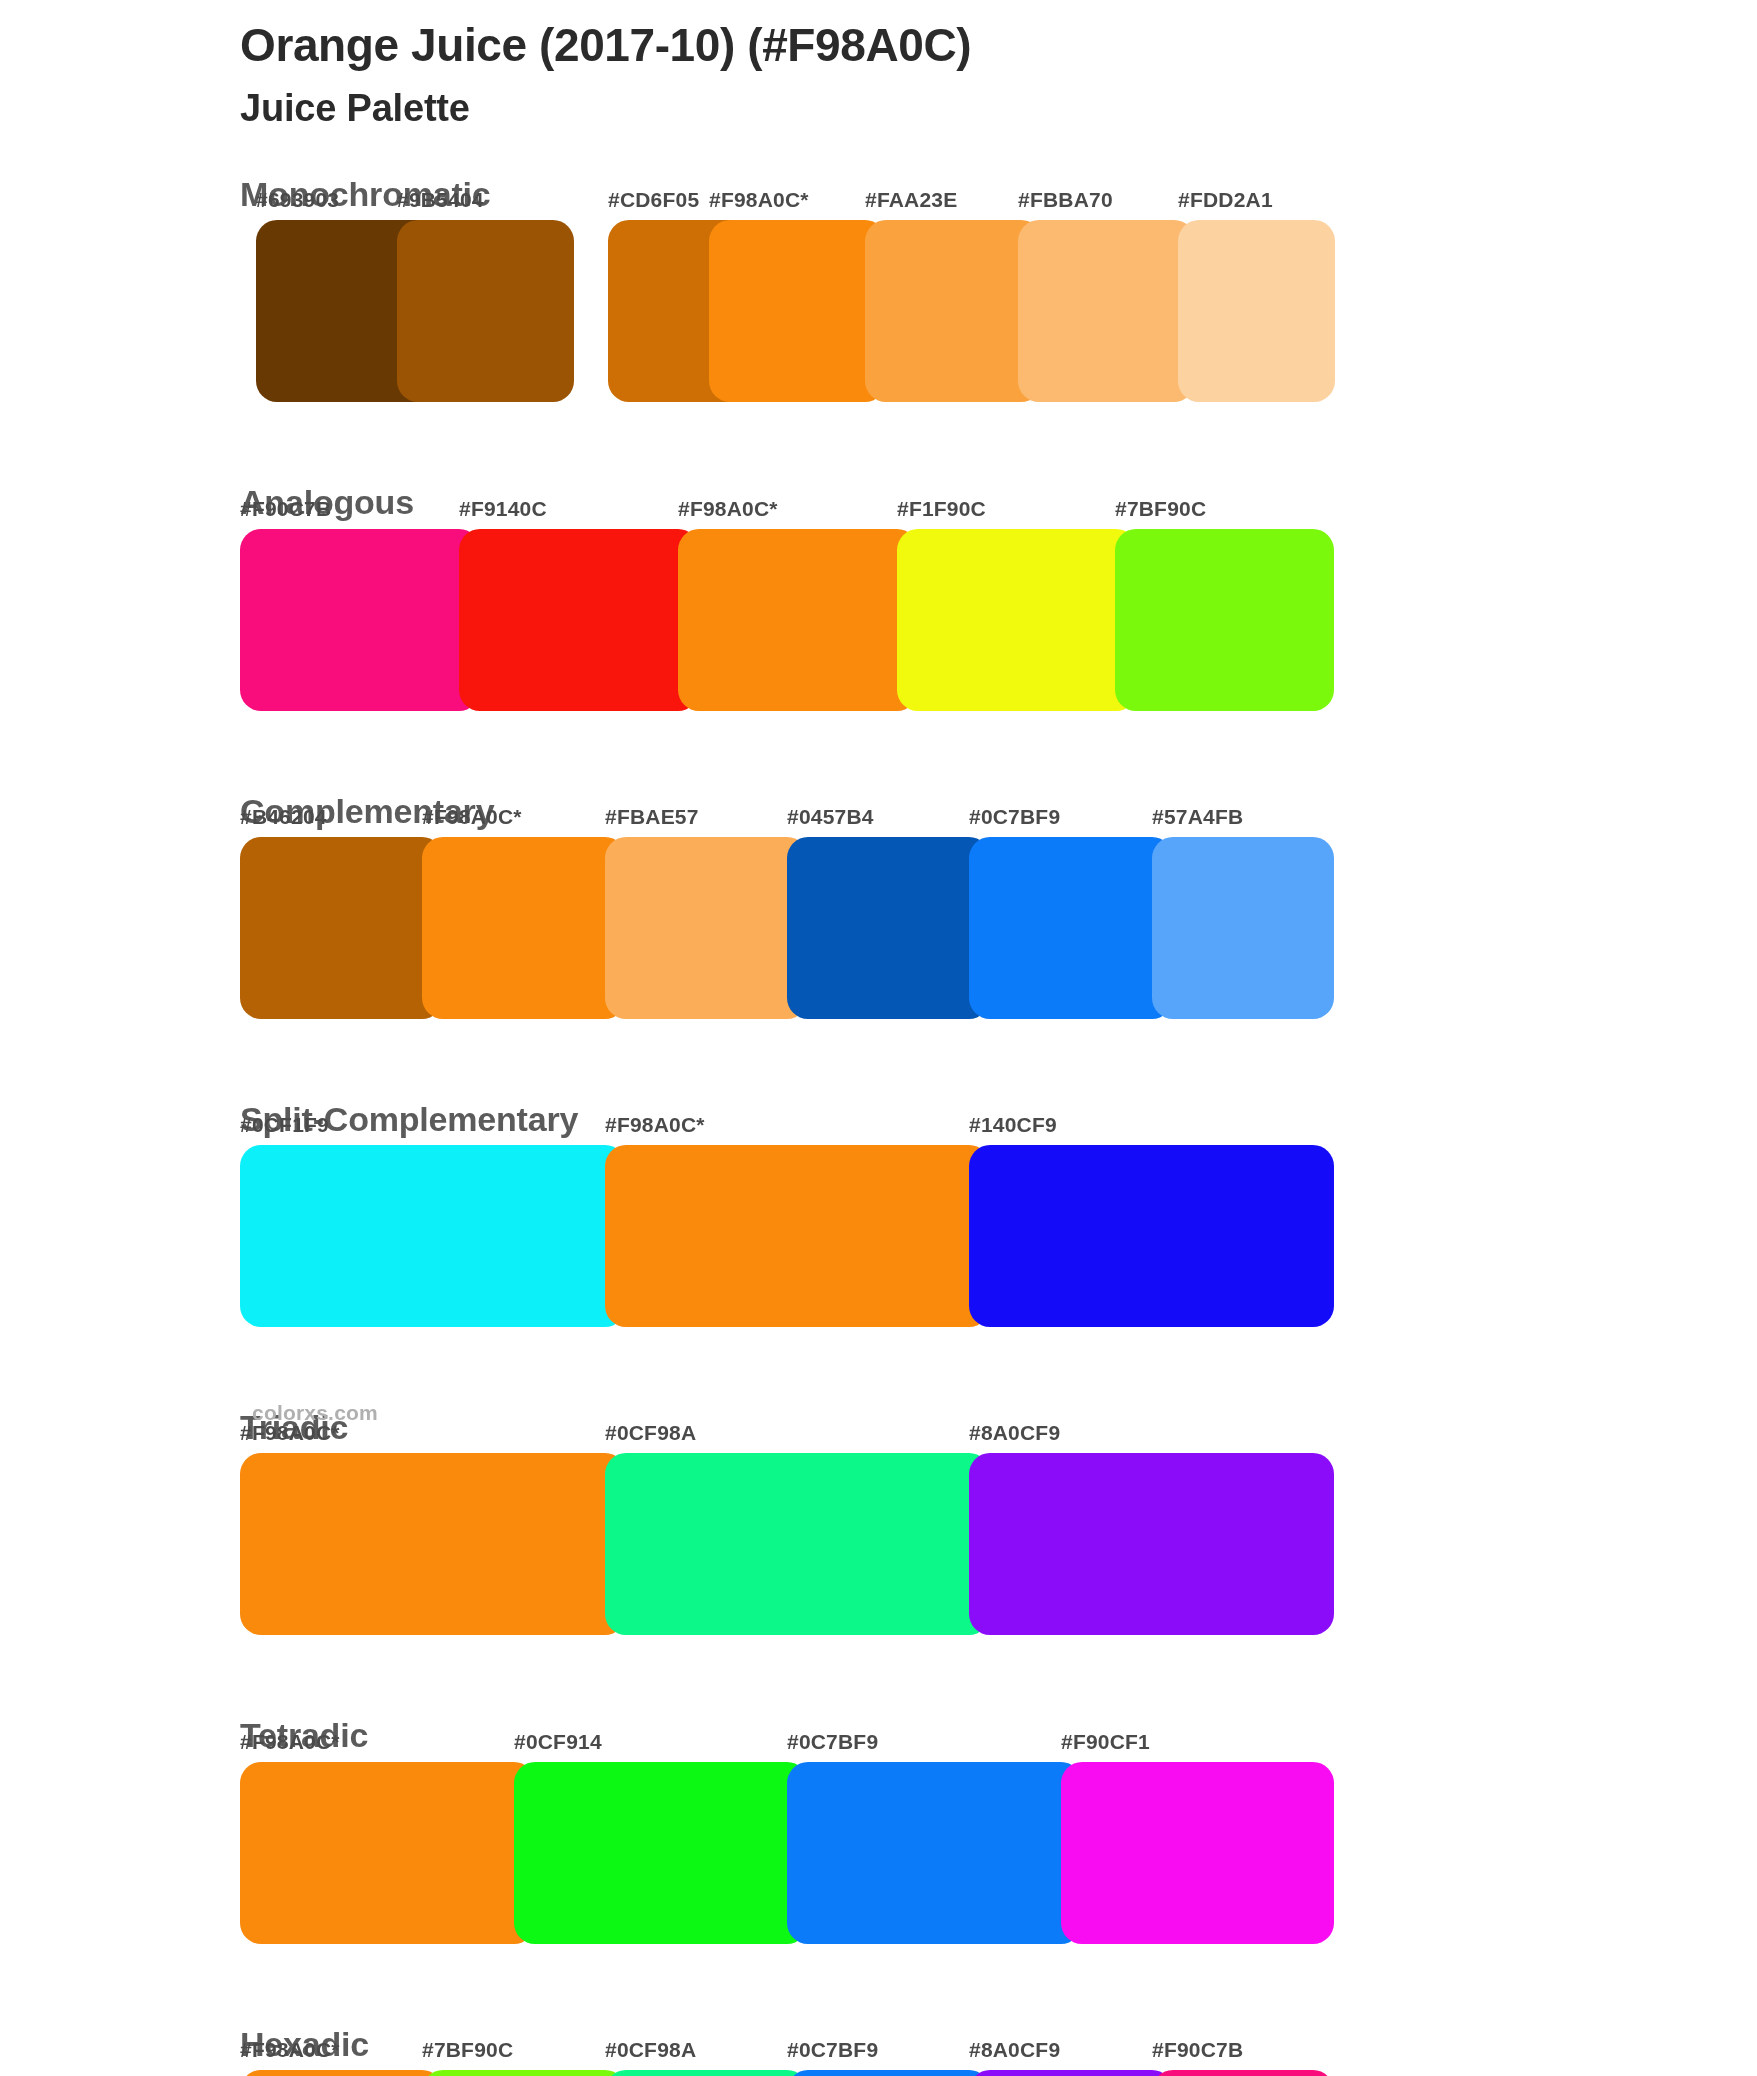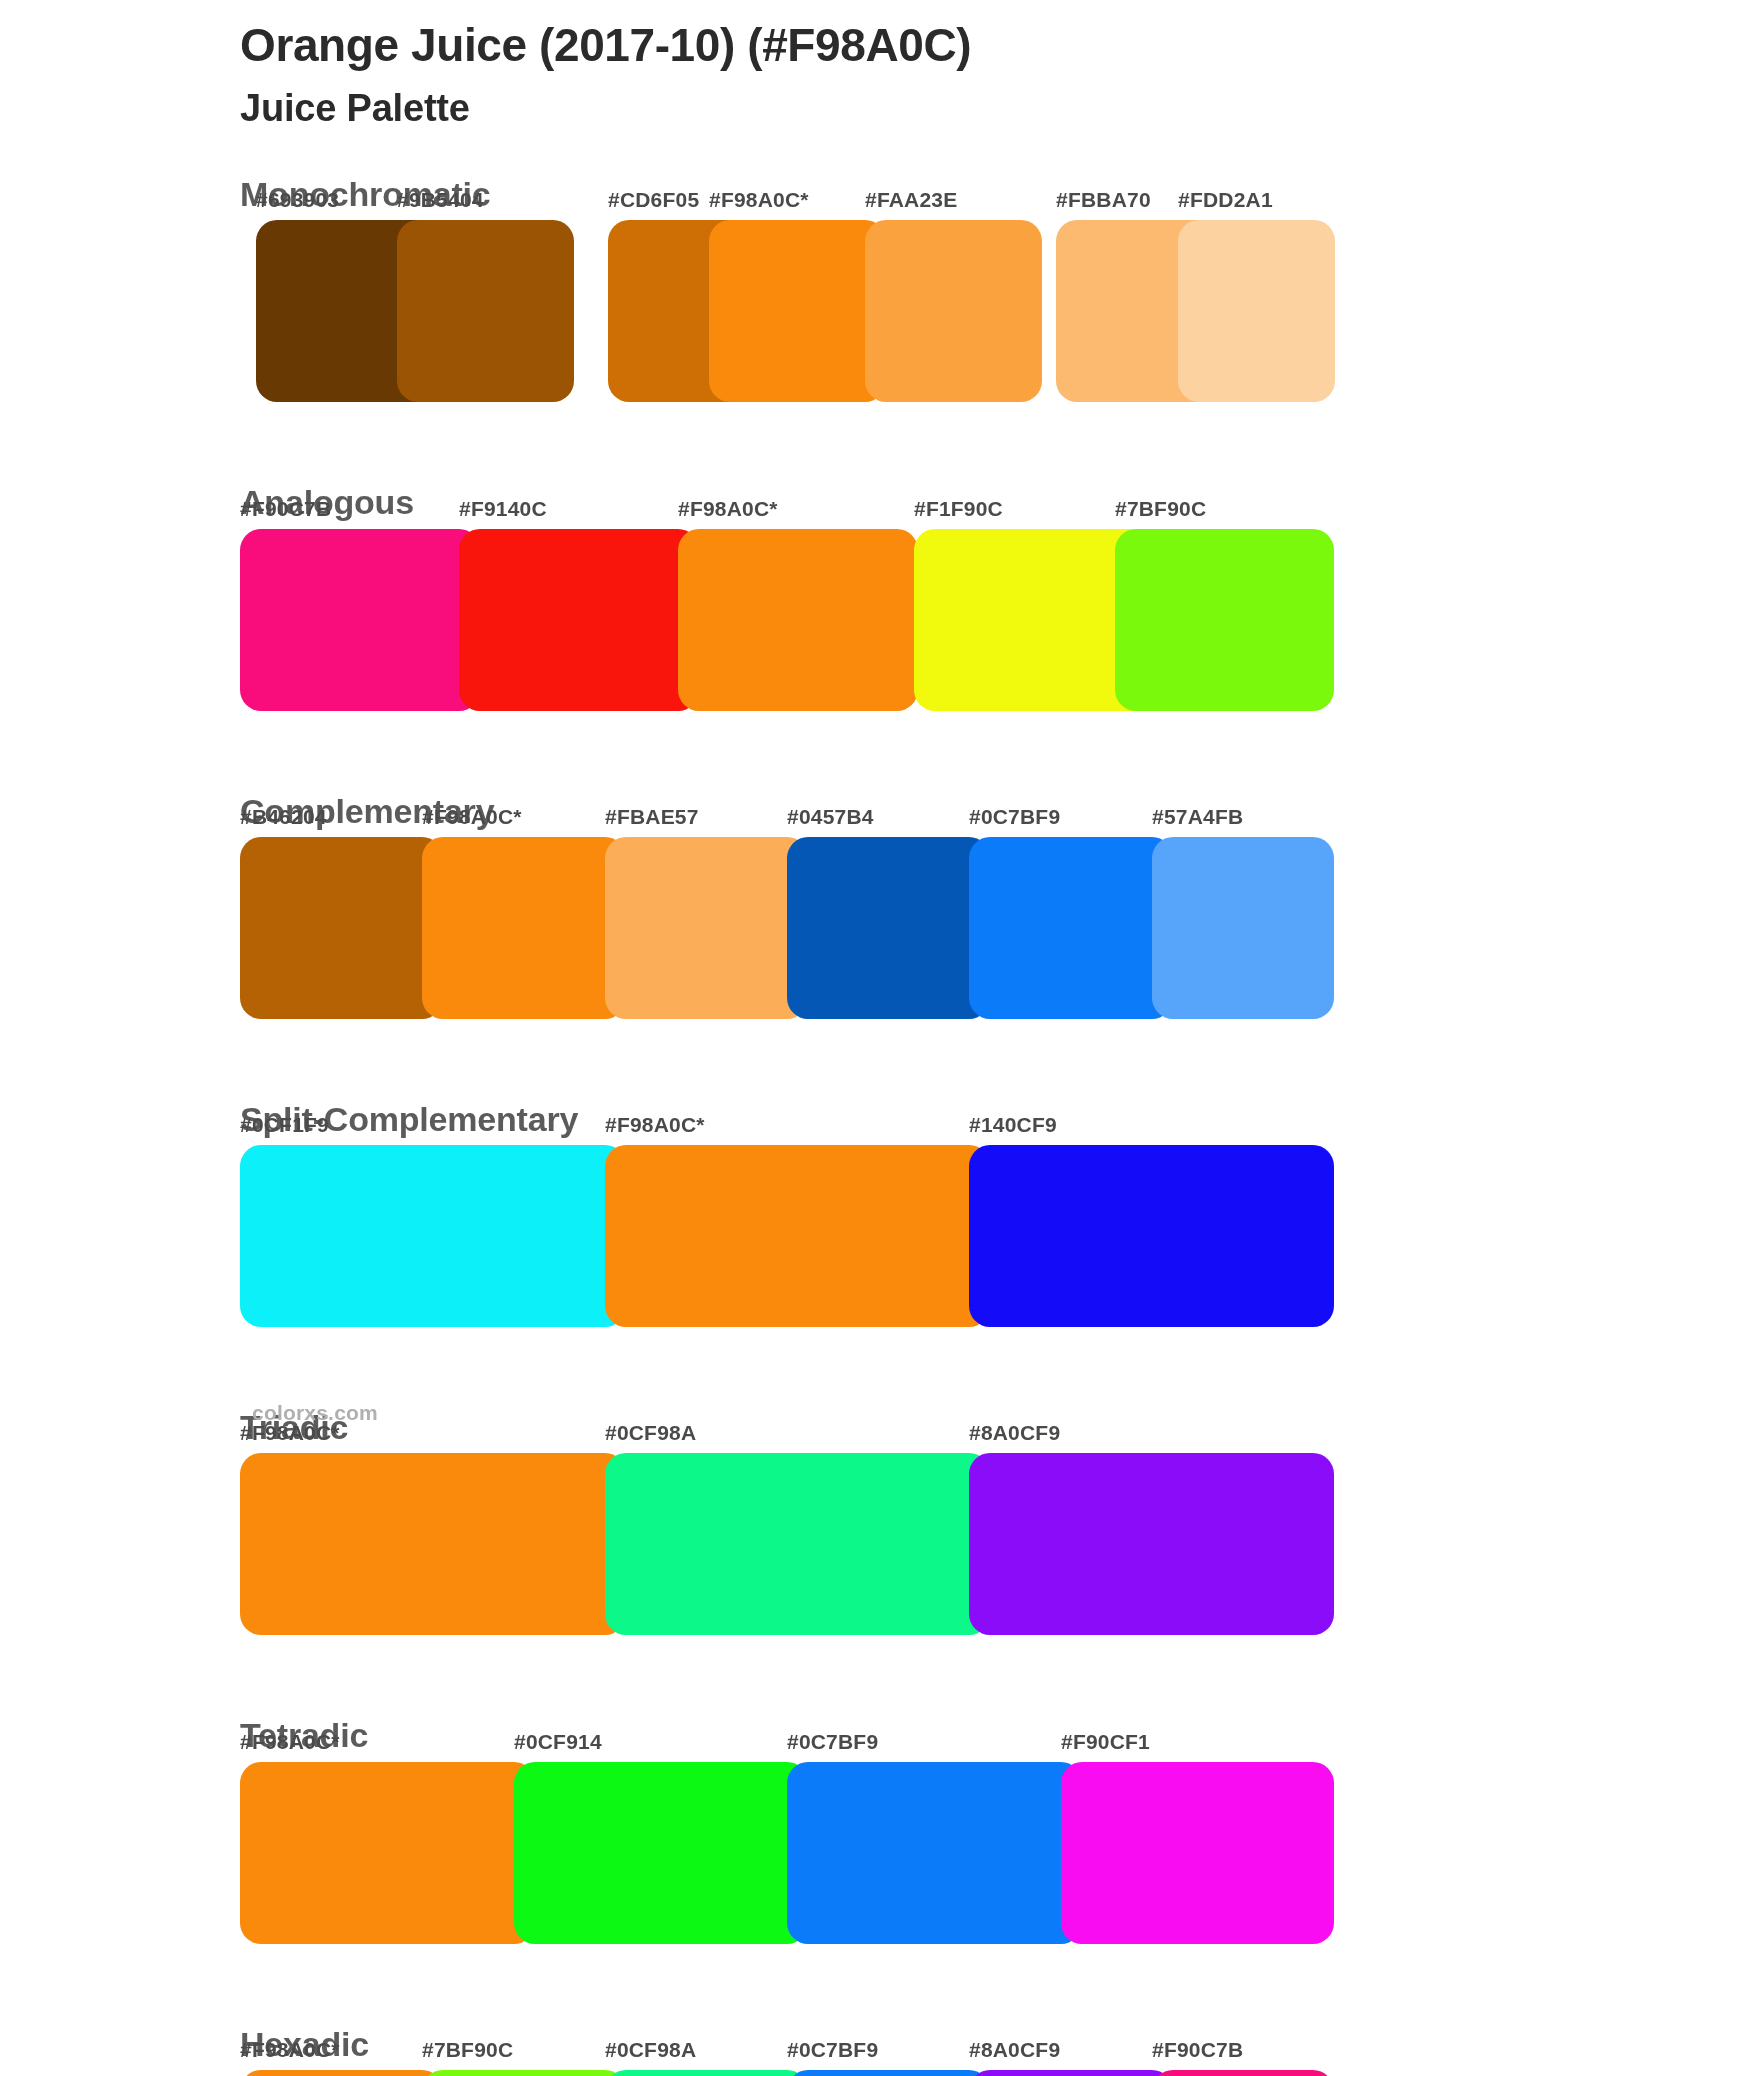--- a/index.html
+++ b/index.html
@@ -135,21 +135,21 @@
             <div class="swatch-label">#CD6F05</div>
           </div>
           <div class="swatch-wrap" style="left: 469px; width: 177px; z-index: 4;">
             <div class="swatch-chip" style="background: rgb(249, 138, 12);"></div>
             <div class="swatch-label">#F98A0C*</div>
           </div>
           <div class="swatch-wrap" style="left: 625px; width: 177px; z-index: 5;">
             <div class="swatch-chip" style="background: rgb(250, 162, 62);"></div>
             <div class="swatch-label">#FAA23E</div>
           </div>
-          <div class="swatch-wrap" style="left: 816px; width: 177px; z-index: 6; text-align: right;">
+          <div class="swatch-wrap" style="left: 778px; width: 177px; z-index: 6; text-align: right;">
             <div class="swatch-chip" style="background: rgb(251, 186, 112);"></div>
             <div class="swatch-label">#FBBA70</div>
           </div>
           <div class="swatch-wrap" style="left: 938px; width: 157px; z-index: 7;">
             <div class="swatch-chip" style="background: rgb(253, 210, 161);"></div>
             <div class="swatch-label">#FDD2A1</div>
           </div>
         </div>
       </div>
       <div class="section" style="margin-bottom: 80px;">
@@ -160,21 +160,21 @@
             <div class="swatch-label">#F90C7B</div>
           </div>
           <div class="swatch-wrap" style="left: 219px; width: 240px; z-index: 2;">
             <div class="swatch-chip" style="background: rgb(249, 20, 12);"></div>
             <div class="swatch-label">#F9140C</div>
           </div>
           <div class="swatch-wrap" style="left: 438px; width: 240px; z-index: 3;">
             <div class="swatch-chip" style="background: rgb(249, 138, 12);"></div>
             <div class="swatch-label">#F98A0C*</div>
           </div>
-          <div class="swatch-wrap" style="left: 657px; width: 240px; z-index: 4; margin-left: 17px;">
+          <div class="swatch-wrap" style="left: 657px; width: 240px; z-index: 4;">
             <div class="swatch-chip" style="background: rgb(241, 249, 12);"></div>
             <div class="swatch-label">#F1F90C</div>
           </div>
           <div class="swatch-wrap" style="left: 875px; width: 219px; z-index: 5;">
             <div class="swatch-chip" style="background: rgb(123, 249, 12);"></div>
             <div class="swatch-label">#7BF90C</div>
           </div>
         </div>
       </div>
       <div class="section" style="margin-bottom: 80px;">

